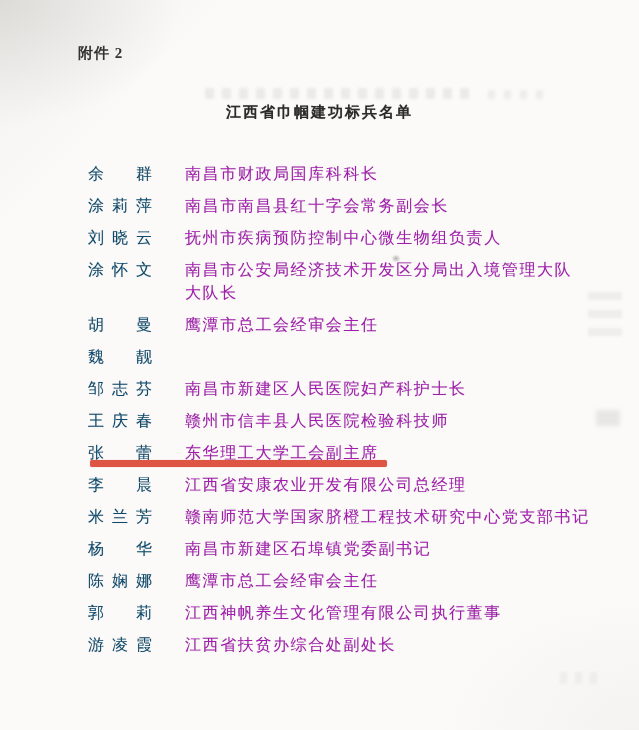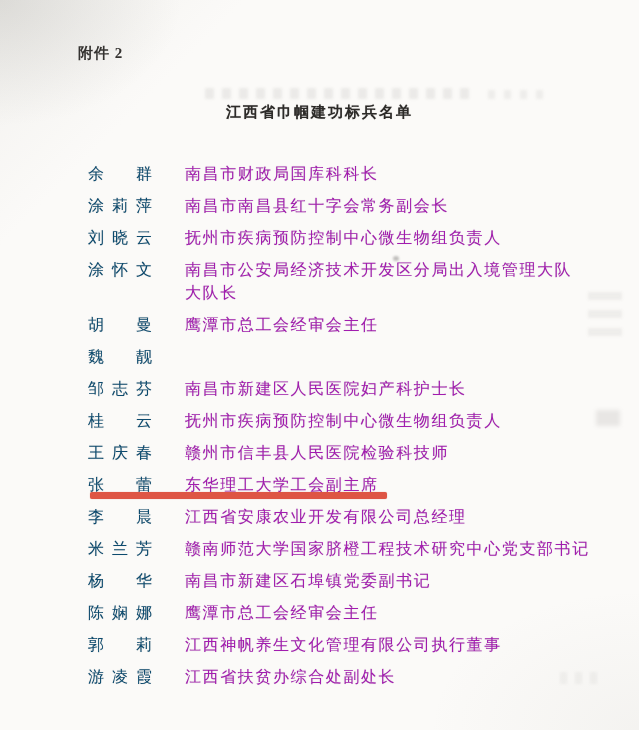--- a/index.html
+++ b/index.html
@@ -156,24 +156,20 @@
 
     <div class="row">
       <span class="name">魏靓</span>
     </div>
 
     <div class="row">
       <span class="name">邹志芬</span>
       <span class="pos">南昌市新建区人民医院妇产科护士长</span>
     </div>
 
-    <div class="row">
-      <span class="name">桂云</span>
-      <span class="pos">抚州市疾病预防控制中心微生物组负责人</span>
-    </div>
 
     <div class="row">
       <span class="name">王庆春</span>
       <span class="pos">赣州市信丰县人民医院检验科技师</span>
     </div>
 
     <div class="row">
       <span class="name">张蕾</span>
       <span class="pos">东华理工大学工会副主席</span>
       <div class="red-underline" style="background: rgb(220, 73, 55);"></div>

